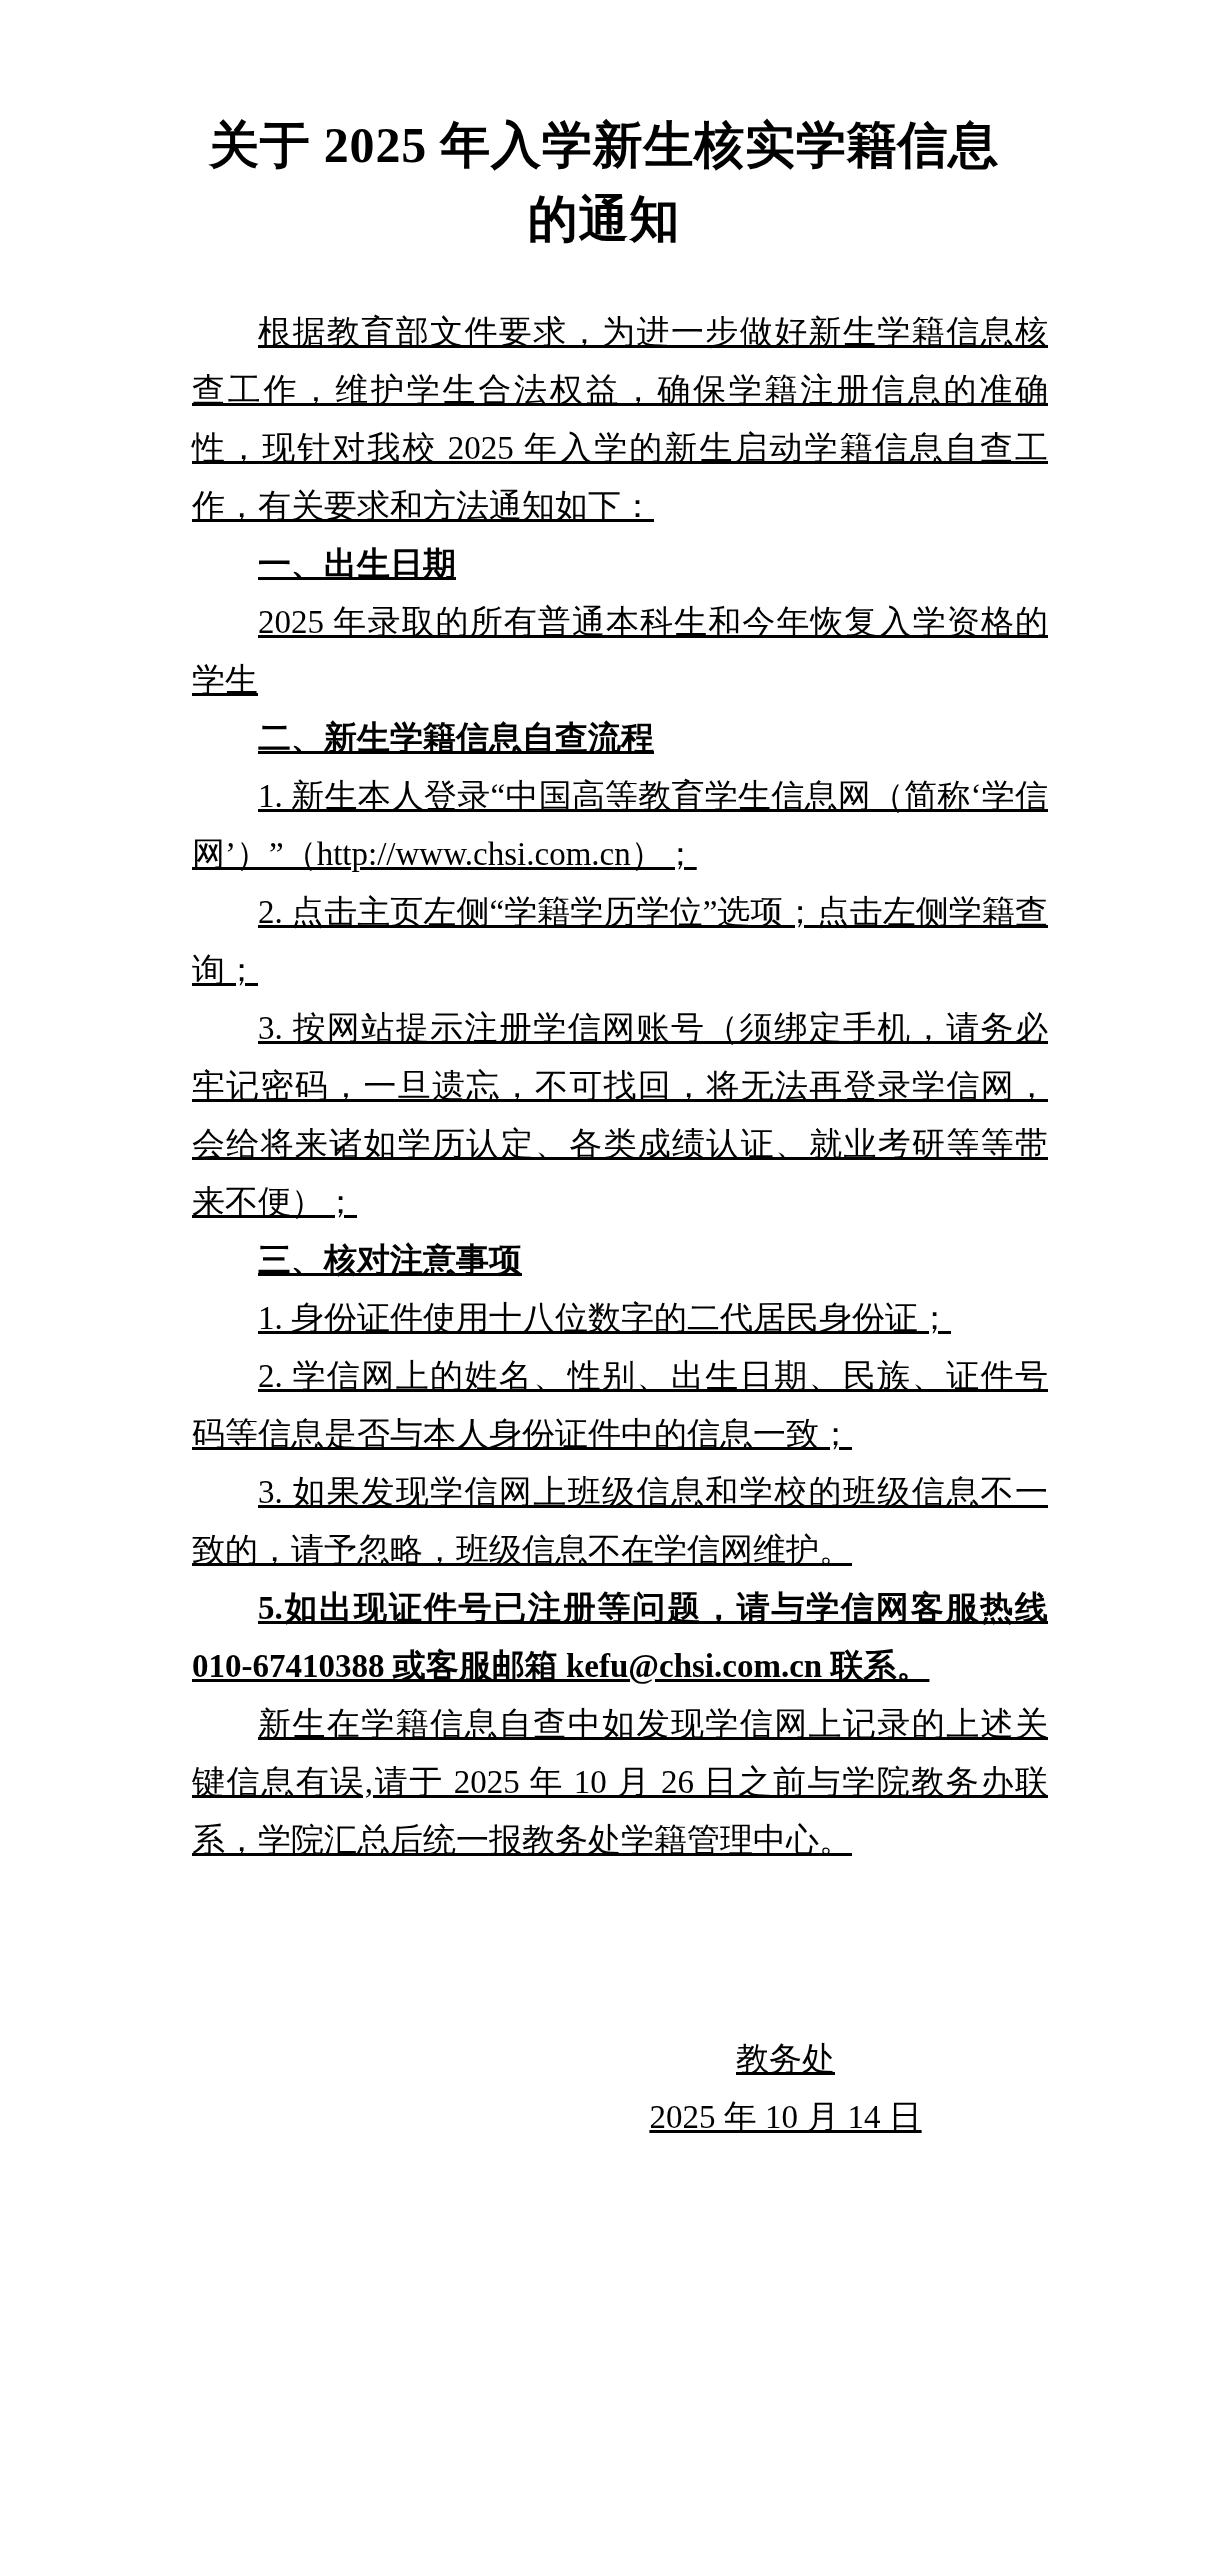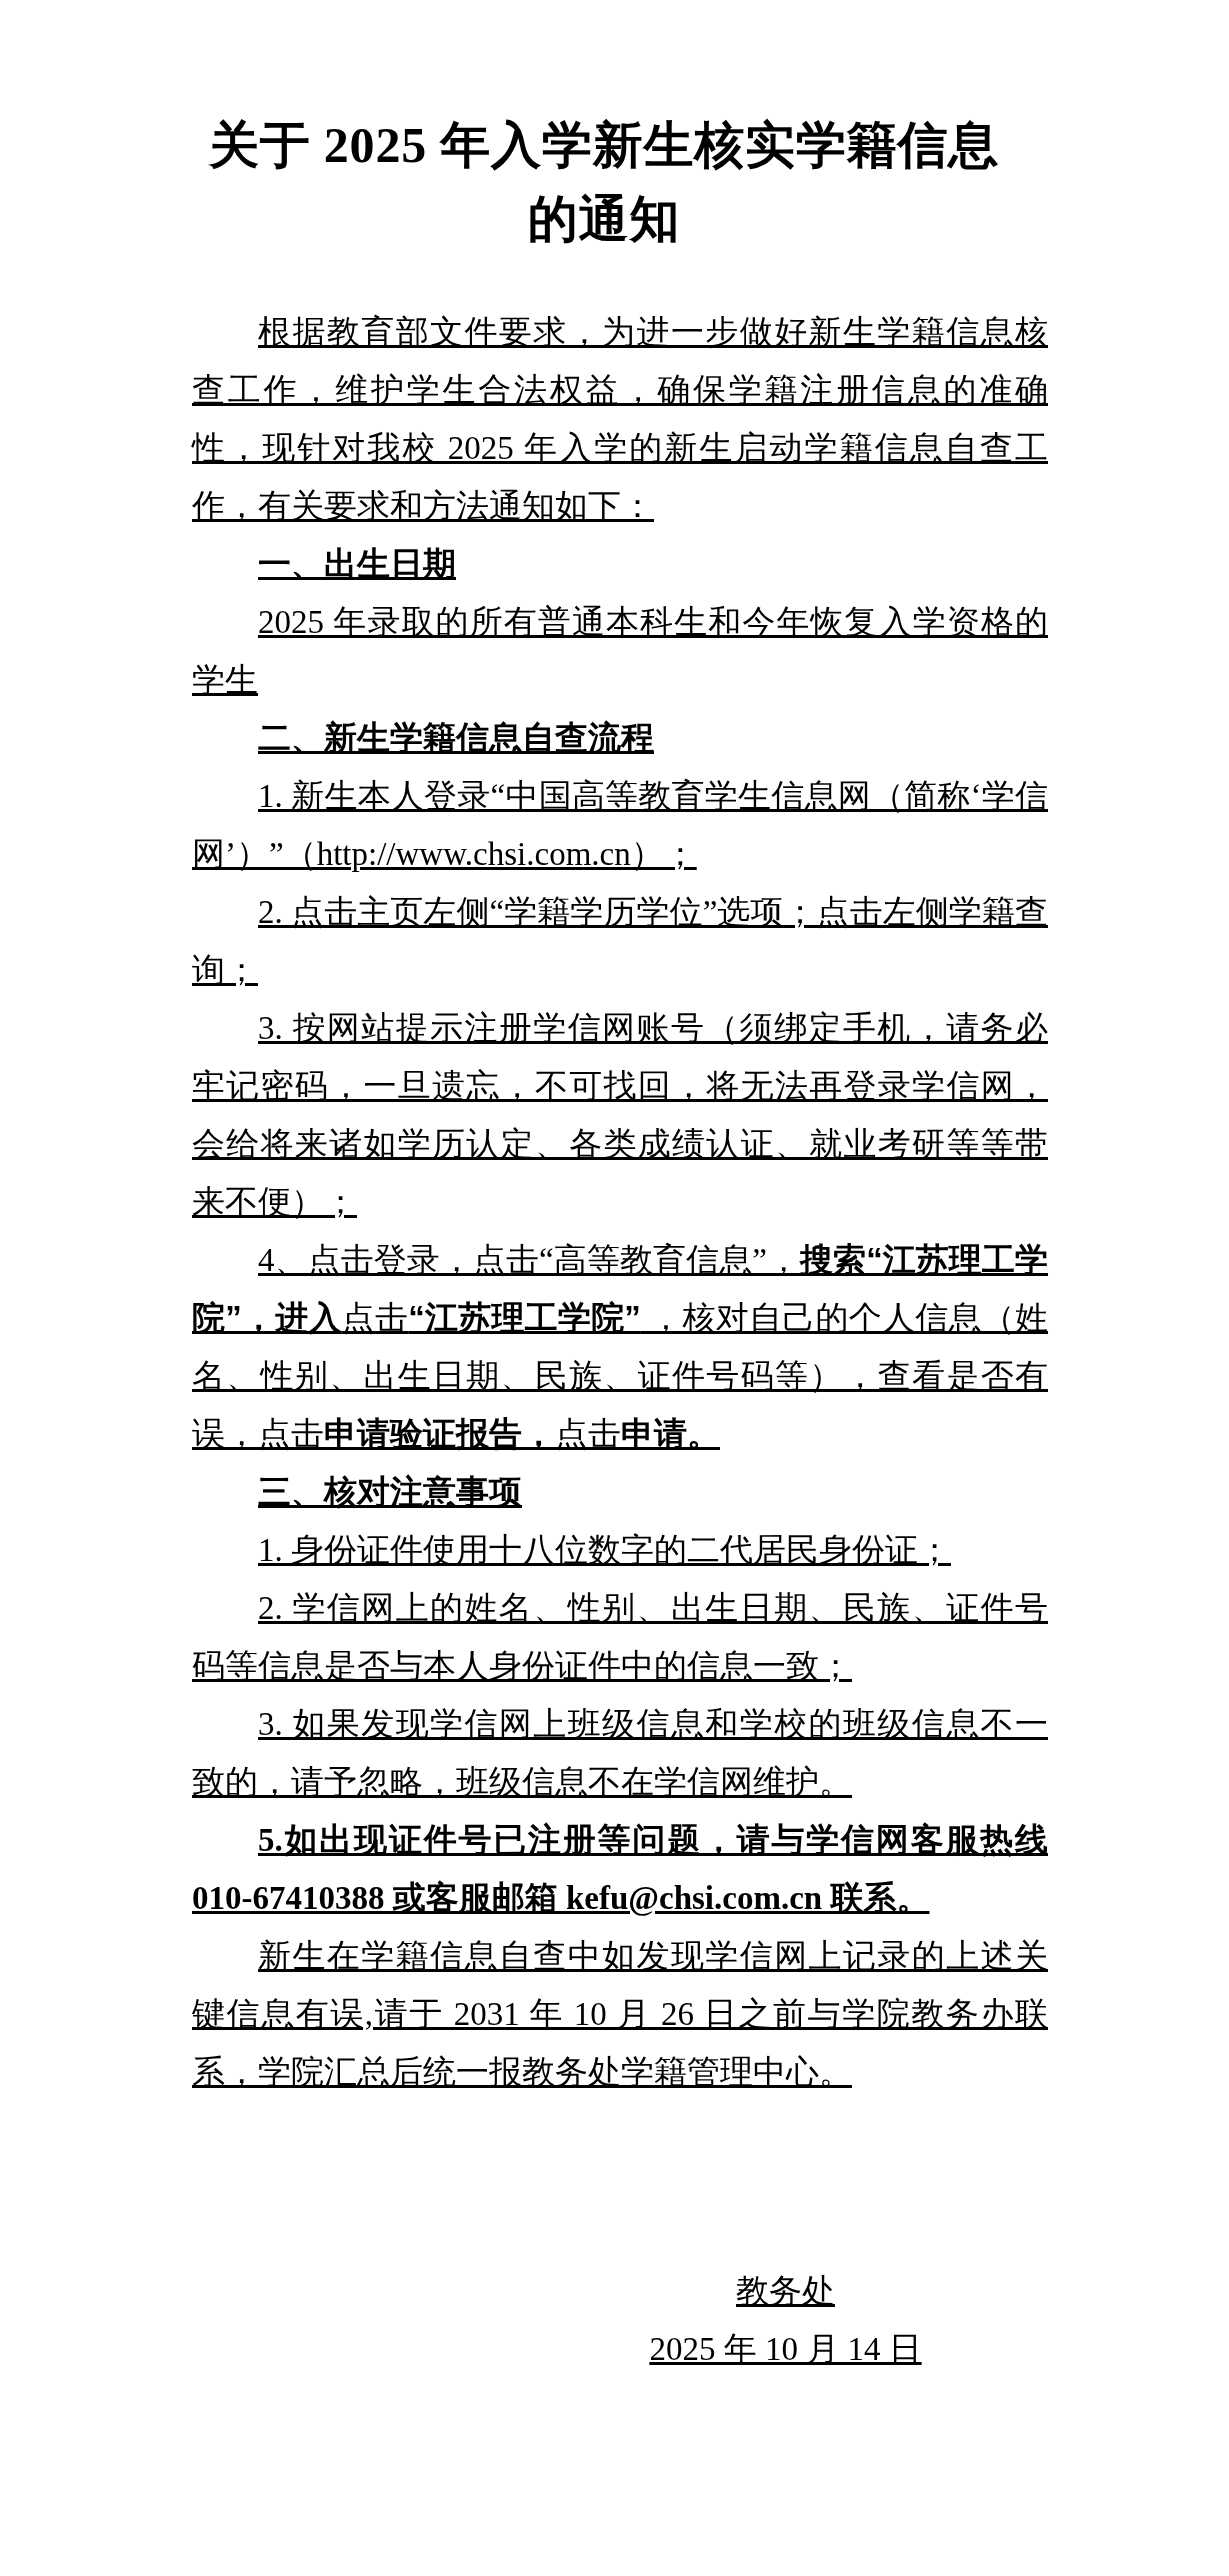--- a/index.html
+++ b/index.html
@@ -75,34 +75,33 @@
     <p>2025 年录取的所有普通本科生和今年恢复入学资格的学生</p>
 
     <p class="heading">二、新生学籍信息自查流程</p>
 
     <p>1. 新生本人登录“中国高等教育学生信息网（简称‘学信网’）”（http://www.chsi.com.cn）；</p>
 
     <p>2. 点击主页左侧“学籍学历学位”选项；点击左侧学籍查询；</p>
 
     <p>3. 按网站提示注册学信网账号（须绑定手机，请务必牢记密码，一旦遗忘，不可找回，将无法再登录学信网，会给将来诸如学历认定、各类成绩认证、就业考研等等带来不便）；</p>
 
-    <p><span>4、点击登录，点击“高等教育信息”，</span><span class="bold-hei">搜索“江苏理工学院”，进入</span><span>点击</span><span class="bold-hei">“江苏理工学院”</span><span> ，核对自己的个人信息（姓名、性别、出生日期、民族、证件号码等），查看是否有误，点击</span><span class="bold-hei">申请验证报告，</span><span>点击</span><span class="bold-hei">申请。</span></p>
 
     <p class="heading">三、核对注意事项</p>
 
     <p>1. 身份证件使用十八位数字的二代居民身份证；</p>
 
     <p>2. 学信网上的姓名、性别、出生日期、民族、证件号码等信息是否与本人身份证件中的信息一致；</p>
 
     <p>3. 如果发现学信网上班级信息和学校的班级信息不一致的，请予忽略，班级信息不在学信网维护。</p>
 
     <p class="bold-serif">5.如出现证件号已注册等问题，请与学信网客服热线 010-67410388 或客服邮箱 kefu@chsi.com.cn 联系。</p>
 
 
-    <p>新生在学籍信息自查中如发现学信网上记录的上述关键信息有误,请于 2031 年 10 月 26 日之前与学院教务办联系，学院汇总后统一报教务处学籍管理中心。</p>
+    <p>新生在学籍信息自查中如发现学信网上记录的上述关键信息有误,请于 2025 年 10 月 26 日之前与学院教务办联系，学院汇总后统一报教务处学籍管理中心。</p>
 
 
     <div class="signature-block">
       <div>教务处</div>
       <div>2025 年 10 月 14 日</div>
     </div>
 
   </div>
 
 </div>

